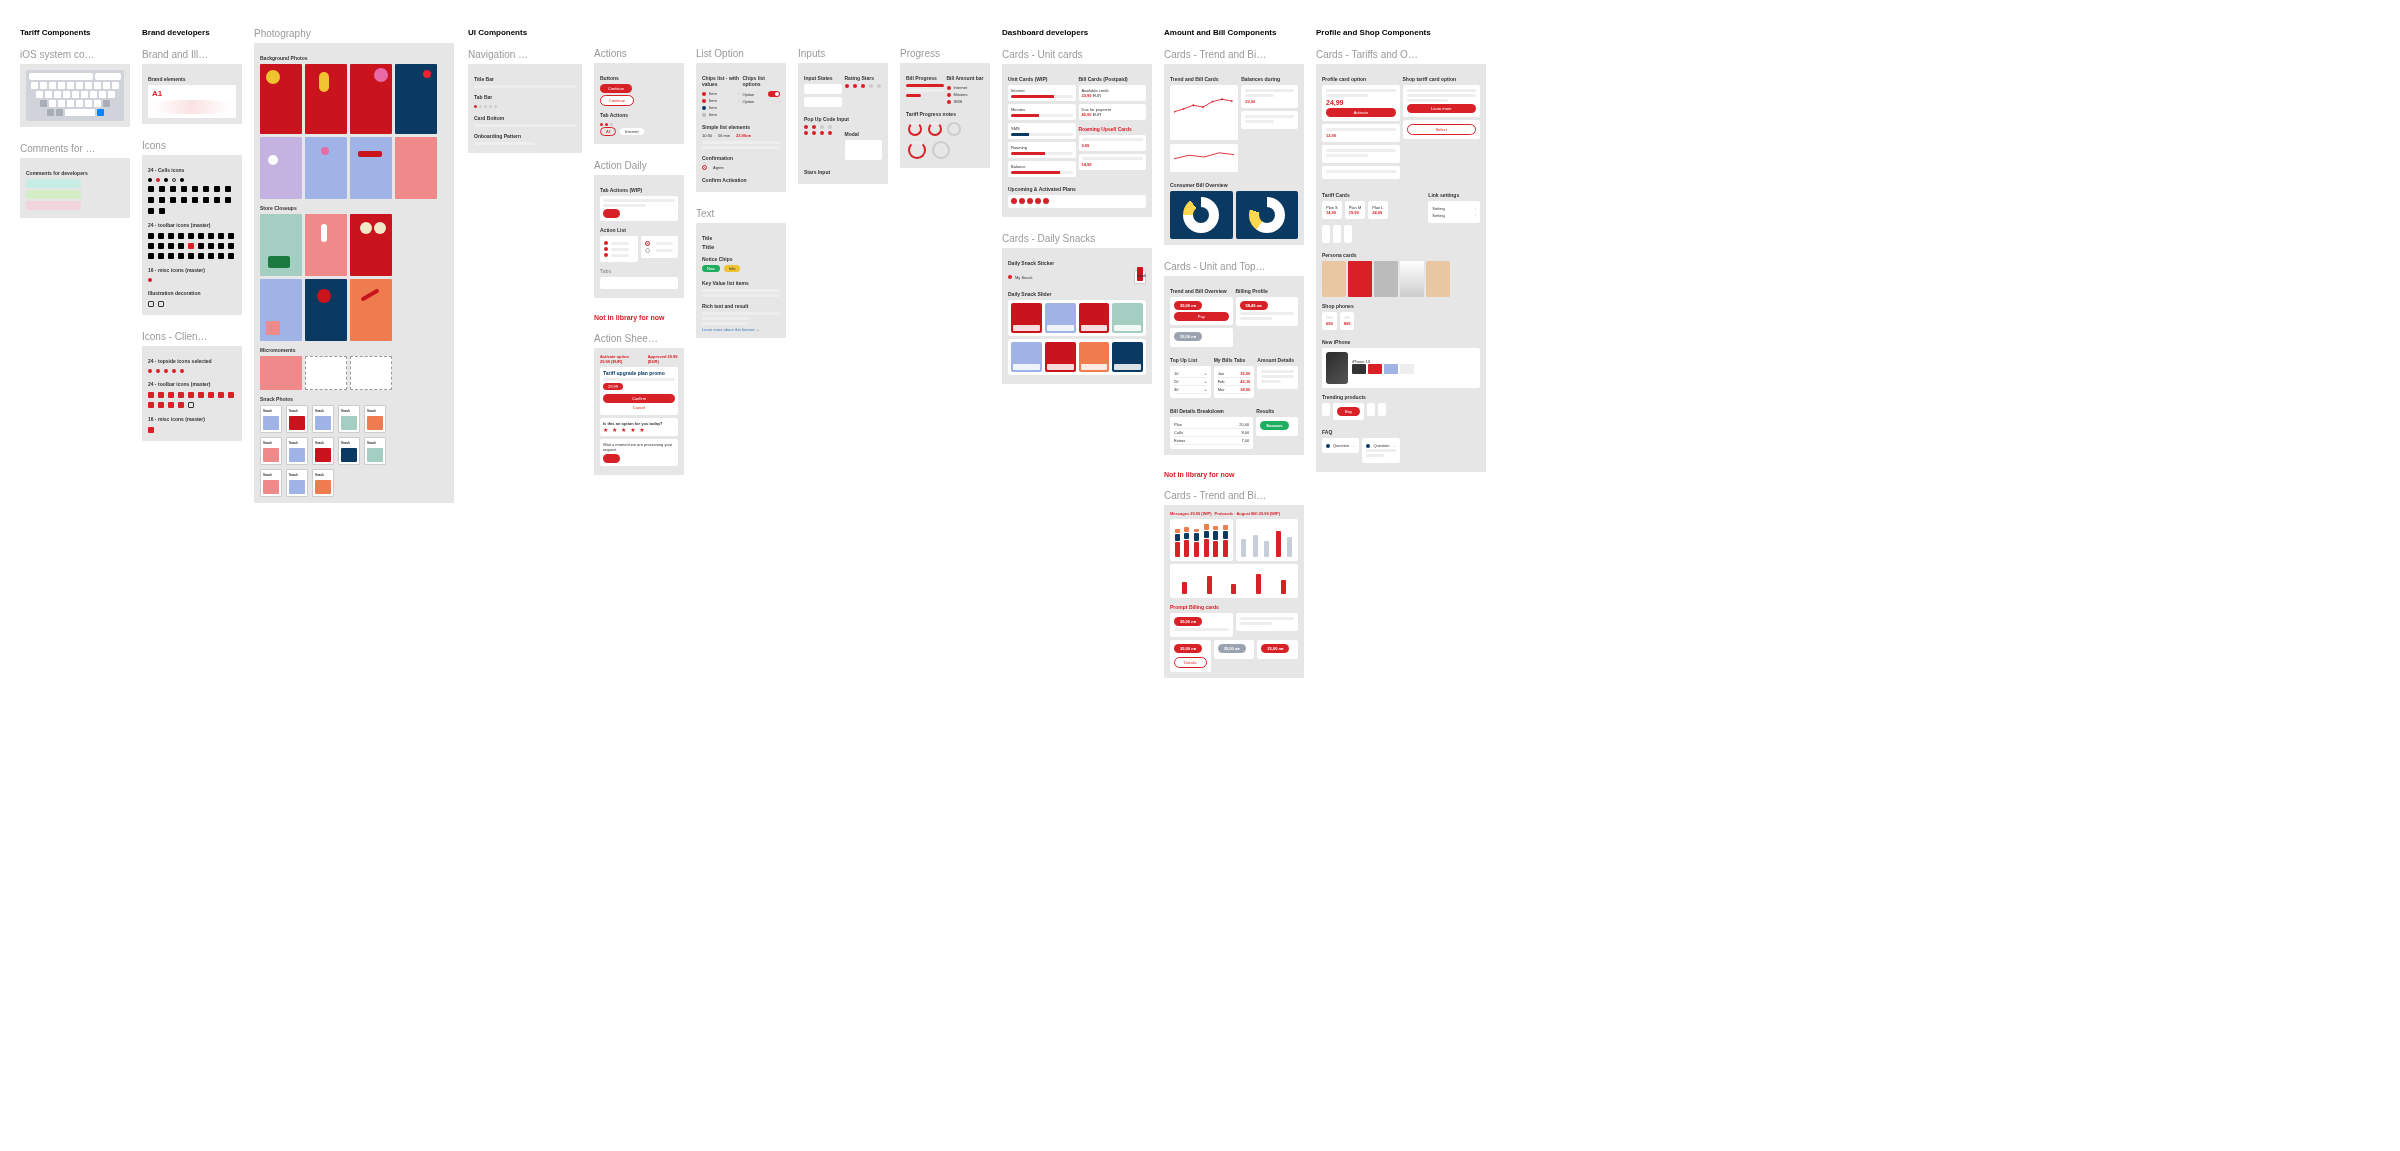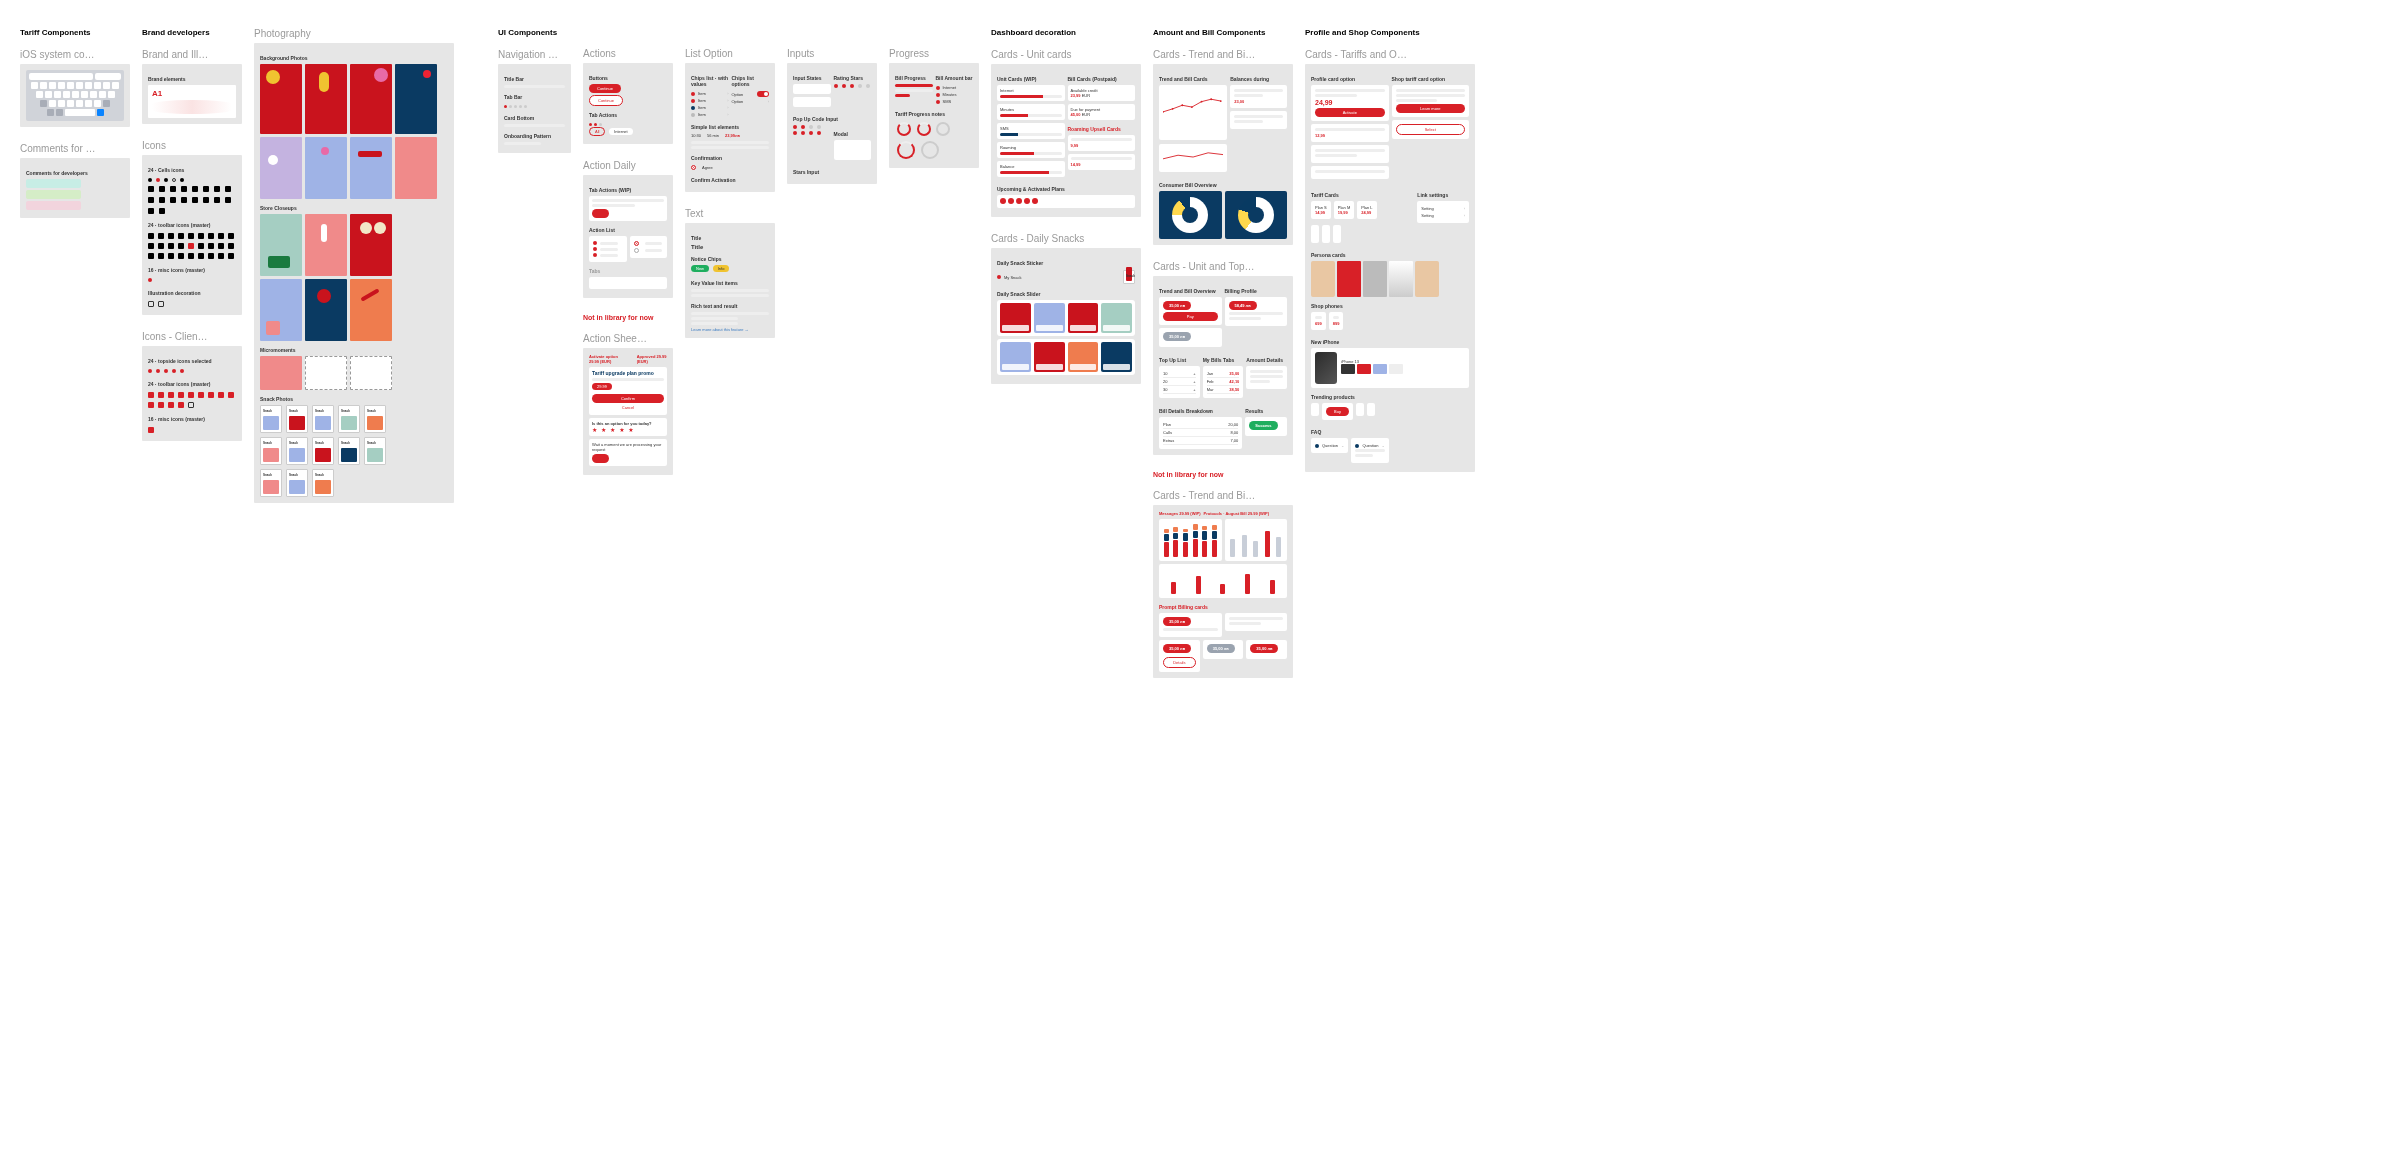--- a/index.html
+++ b/index.html
@@ -460,21 +460,21 @@
               <div class="snack-fill p-blue"></div>
             </div>
           <div class="snack">
               <div class="snack-fill p-orange"></div>
             </div>
         </div>
       </div>
     </div>
   </div>
 
-  <div class="column" style="width:73px;margin-left:32px">
+  <div class="column" style="width:114px;margin-left:2px">
     <div class="category-title">UI Components</div>
     <div class="frame-group">
       <div class="frame-title">Navigation …</div>
       <div class="frame">
         <span class="section-label">Title Bar</span>
         <div class="line"></div>
         <span class="section-label">Tab Bar</span>
         <div class="pager-dots"><span class="active"></span><span></span><span></span><span></span><span></span></div>
         <span class="section-label">Card Bottom</span>
         <div class="line"></div>
@@ -731,21 +731,21 @@
         </div>
         <div>
           <span class="ring" style="width:18px;height:18px"></span>
           <span class="ring grey" style="width:18px;height:18px"></span>
         </div>
       </div>
     </div>
   </div>
 
   <div class="column" style="width:150px">
-    <div class="category-title">Dashboard decoration</div>
+    <div class="category-title">Dashboard developers</div>
     <div class="frame-group">
       <div class="frame-title">Cards - Unit cards</div>
       <div class="frame">
         <div class="row">
           <div style="flex:1">
             <span class="section-label">Unit Cards (WIP)</span>
             <div class="unit"><span class="bullet"></span> <span>Internet</span><div class="bar">
                   <div style="width:70%"></div>
                 </div></div>
             <div class="unit"><span class="bullet"></span> <span>Minutes</span><div class="bar">

